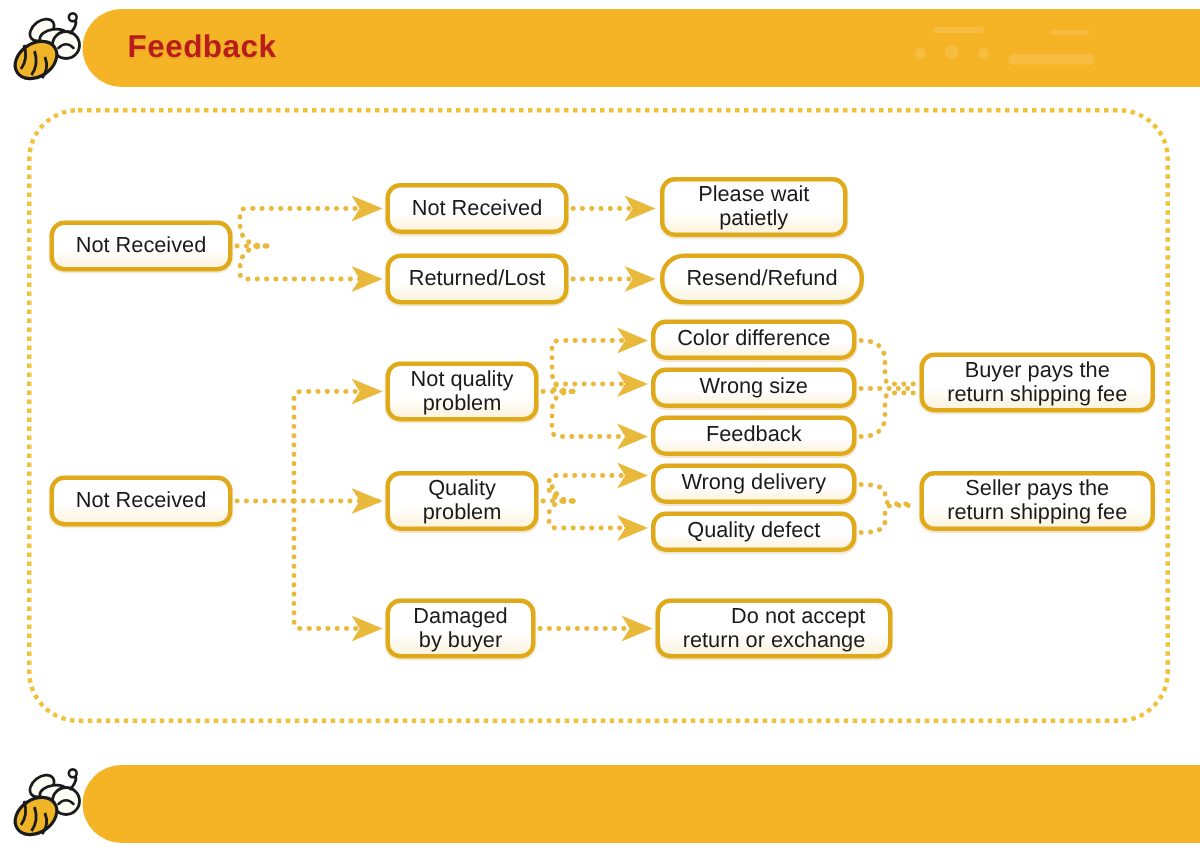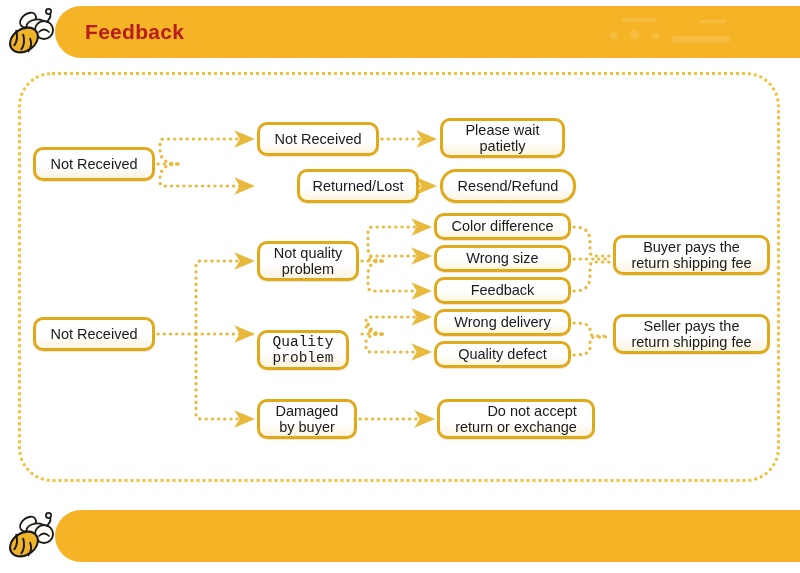--- a/index.html
+++ b/index.html
@@ -199,28 +199,28 @@
     <path d="M574 291 q16 0 16 -14 v-10 q0 -5 5 -5 H609"></path>
 
     <path d="M574 323 q16 0 16 6 v2 q0 5 5 5 H609"></path>
     <path d="M574 355 q16 0 16 -7 v-6 q0 -5 5 -5 H609"></path>
   </g>
 </svg>
 
 <div id="nodes-layer">
     <div class="node" style="left: 33px; top: 147px; width: 122px; height: 34px; border-color: rgb(224, 169, 25);">Not Received</div>
     <div class="node" style="left: 257px; top: 122px; width: 122px; height: 34px; border-color: rgb(224, 169, 25);">Not Received</div>
-    <div class="node" style="left: 257px; top: 169px; width: 122px; height: 34px; border-color: rgb(224, 169, 25); margin-left: 40px;">Returned/Lost</div>
+    <div class="node" style="left: 257px; top: 169px; width: 122px; height: 34px; border-color: rgb(224, 169, 25);">Returned/Lost</div>
     <div class="node" style="left: 440px; top: 118px; width: 125px; height: 40px; border-color: rgb(224, 169, 25);">Please wait
 patietly</div>
     <div class="node" style="left: 440px; top: 169px; width: 136px; height: 34px; border-color: rgb(224, 169, 25); border-radius: 16px;">Resend/Refund</div>
     <div class="node" style="left: 33px; top: 317px; width: 122px; height: 34px; border-color: rgb(224, 169, 25);">Not Received</div>
     <div class="node" style="left: 257px; top: 241px; width: 102px; height: 40px; border-color: rgb(224, 169, 25);">Not quality
 problem</div>
-    <div class="node" style="left: 257px; top: 330px; width: 92px; height: 40px; border-color: rgb(224, 169, 25); font-family: Liberation Mono, monospace;">Quality
+    <div class="node" style="left: 257px; top: 314px; width: 102px; height: 40px; border-color: rgb(224, 169, 25);">Quality
 problem</div>
     <div class="node" style="left: 257px; top: 399px; width: 100px; height: 40px; border-color: rgb(224, 169, 25);">Damaged
 by buyer</div>
     <div class="node" style="left: 434px; top: 213px; width: 137px; height: 27px; border-color: rgb(224, 169, 25);">Color difference</div>
     <div class="node" style="left: 434px; top: 245px; width: 137px; height: 27px; border-color: rgb(224, 169, 25);">Wrong size</div>
     <div class="node" style="left: 434px; top: 277px; width: 137px; height: 27px; border-color: rgb(224, 169, 25);">Feedback</div>
     <div class="node" style="left: 434px; top: 309px; width: 137px; height: 27px; border-color: rgb(224, 169, 25);">Wrong delivery</div>
     <div class="node" style="left: 434px; top: 341px; width: 137px; height: 27px; border-color: rgb(224, 169, 25);">Quality defect</div>
     <div class="node" style="left: 613px; top: 235px; width: 157px; height: 40px; border-color: rgb(224, 169, 25);">Buyer pays the
 return shipping fee</div>

